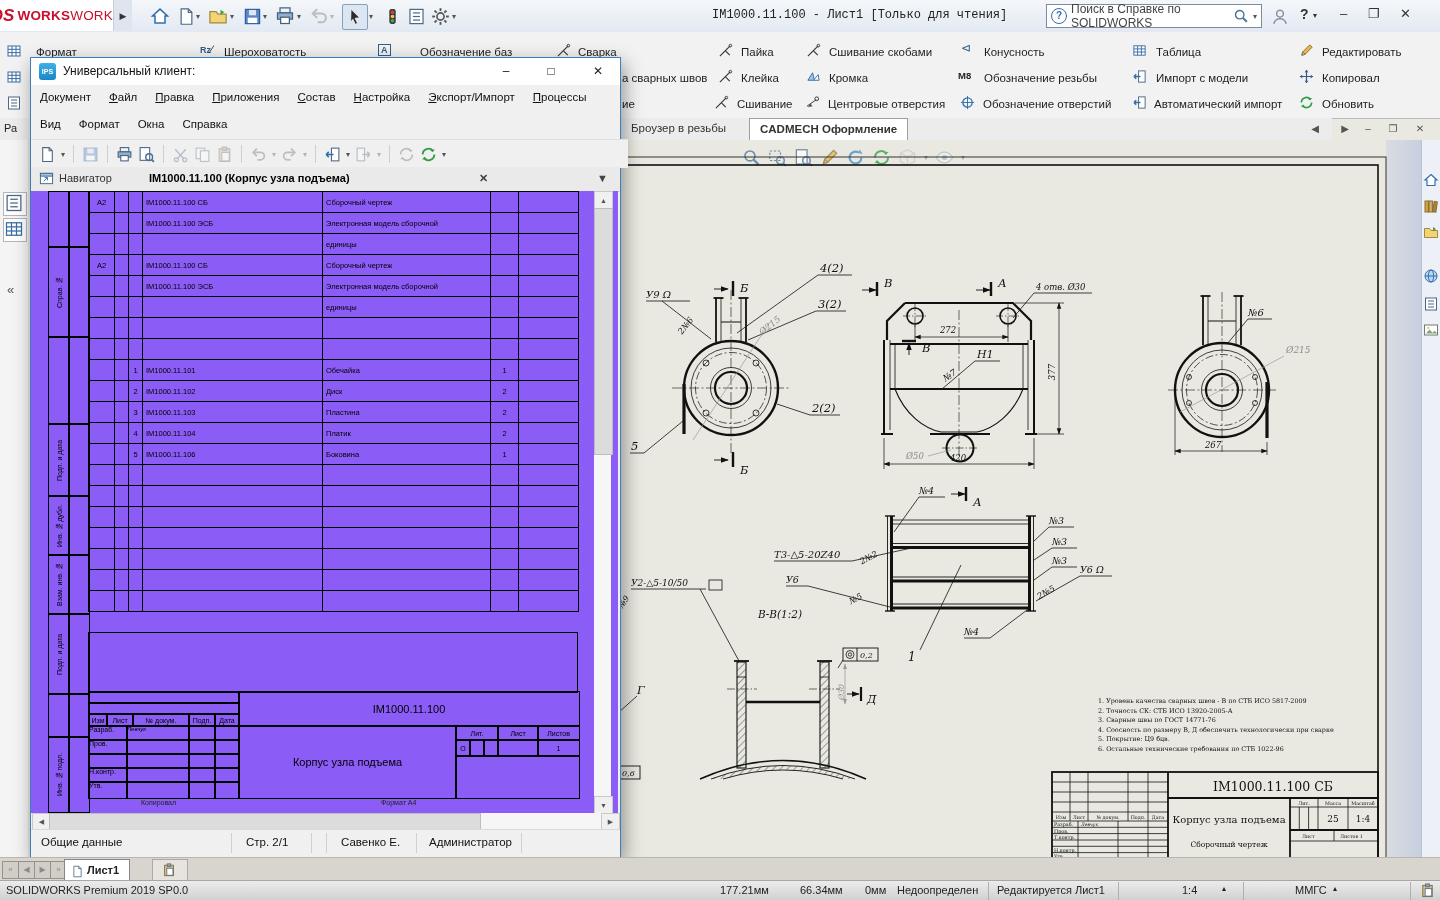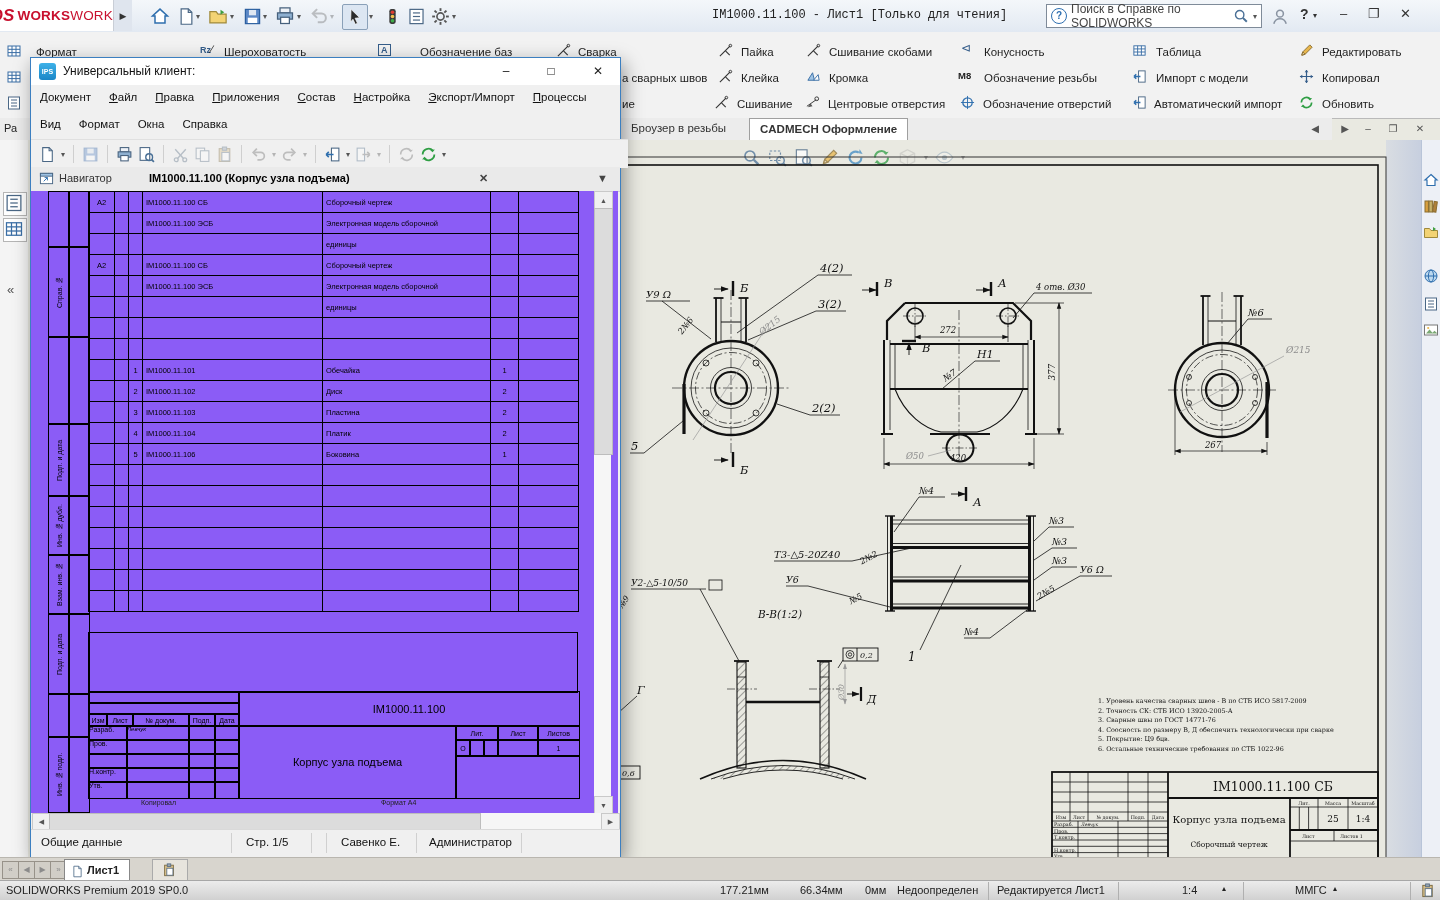--- a/index.html
+++ b/index.html
@@ -1220,21 +1220,21 @@
     <div class="sb-track" style="left:18px;top:755px;width:552px;height:16px;position:absolute"></div>
     <div class="sb-thumb" style="left:18px;top:755px;width:430px;height:16px;position:absolute"></div>
     <div class="sb-btn" style="left:570px;top:755px;width:17px;height:16px">
         <span>▶</span>
       </div>
   </div>
 
   <div id="c-status">
     <span style="left:10px">Общие данные</span>
     <div class="st-div" style="left:200px"></div>
-    <span style="left:215px">Стр. 1/5</span>
+    <span style="left:215px">Стр. 2/1</span>
     <div class="st-div" style="left:280px"></div>
     <div class="st-div" style="left:295px"></div>
     <span style="left:310px">Савенко Е.</span>
     <div class="st-div" style="left:385px"></div>
     <span style="left:398px">Администратор</span>
     <div class="st-div" style="left:490px"></div>
   </div>
 </div>
 
 <div id="sheetbar">

